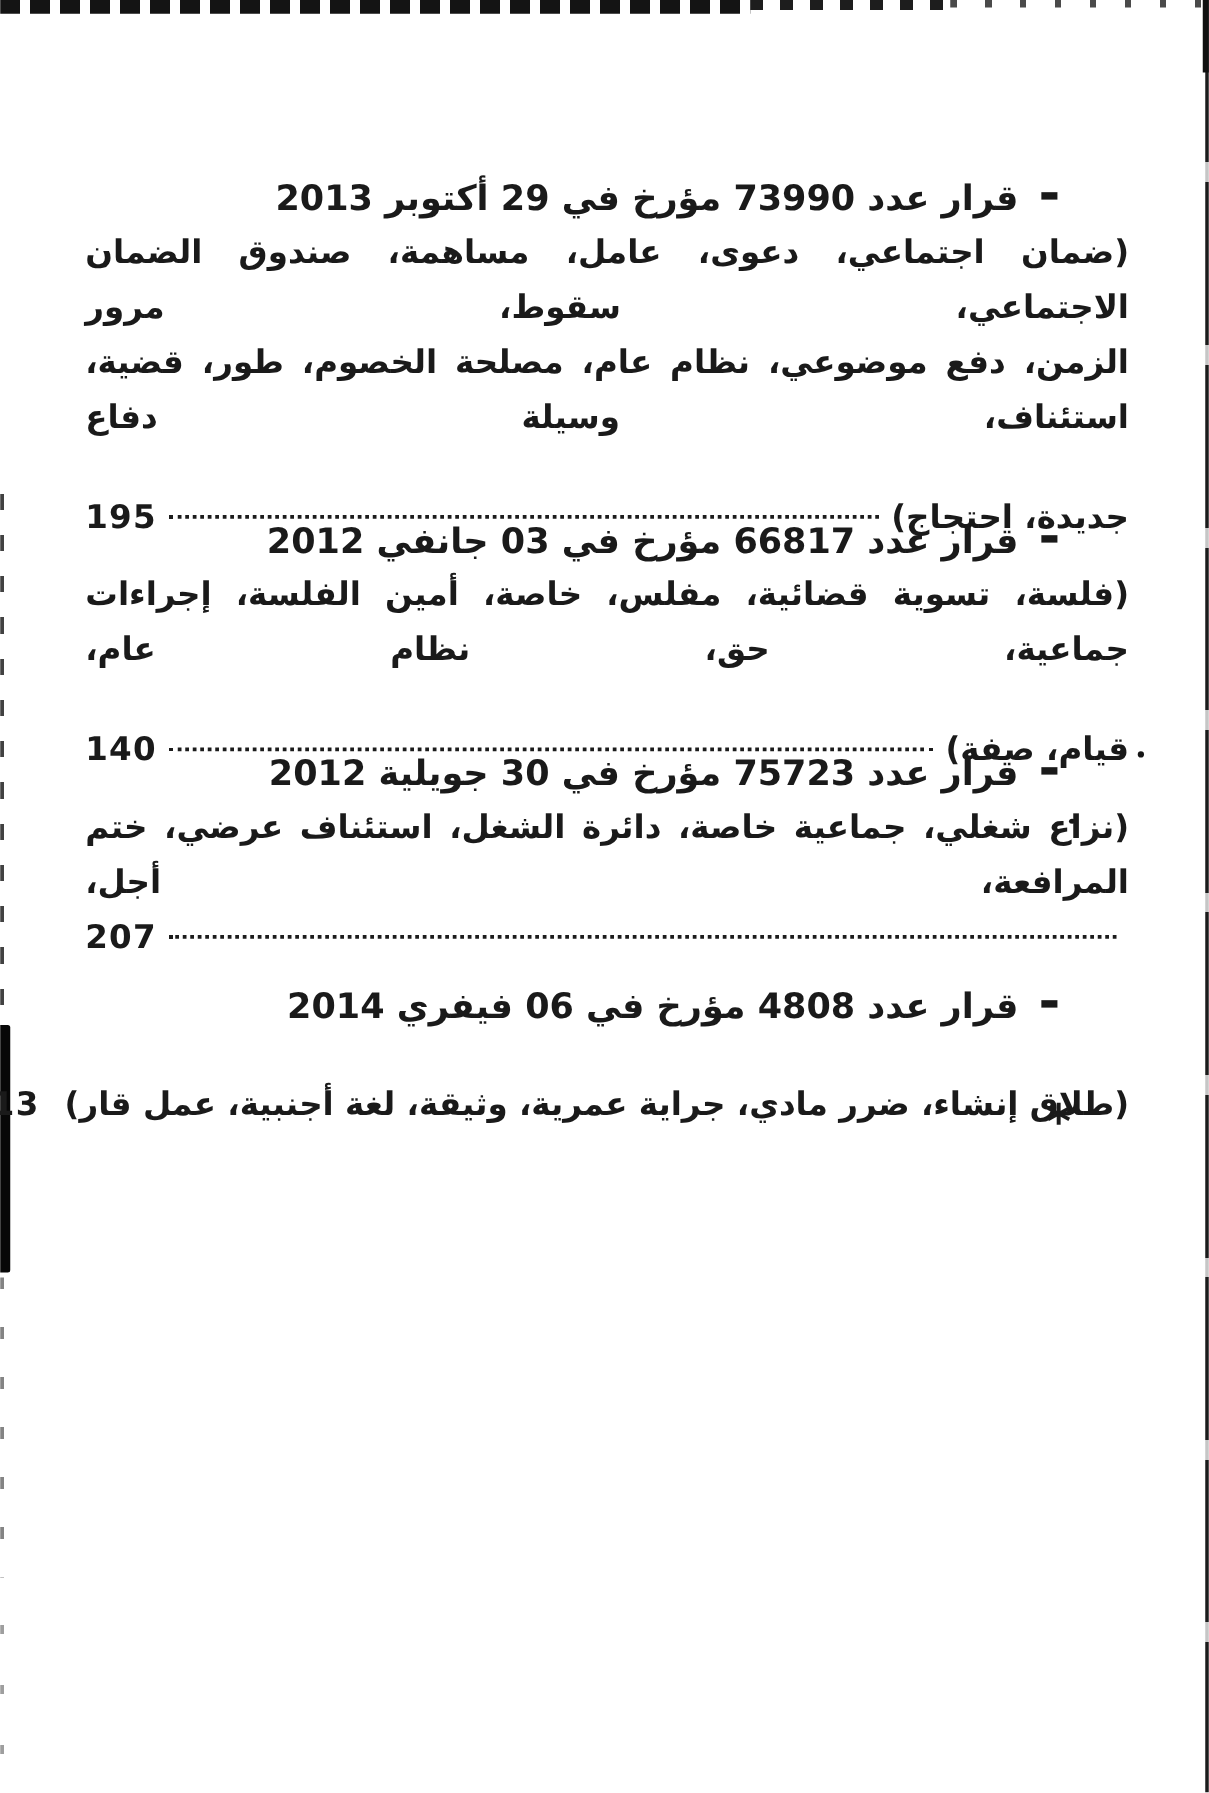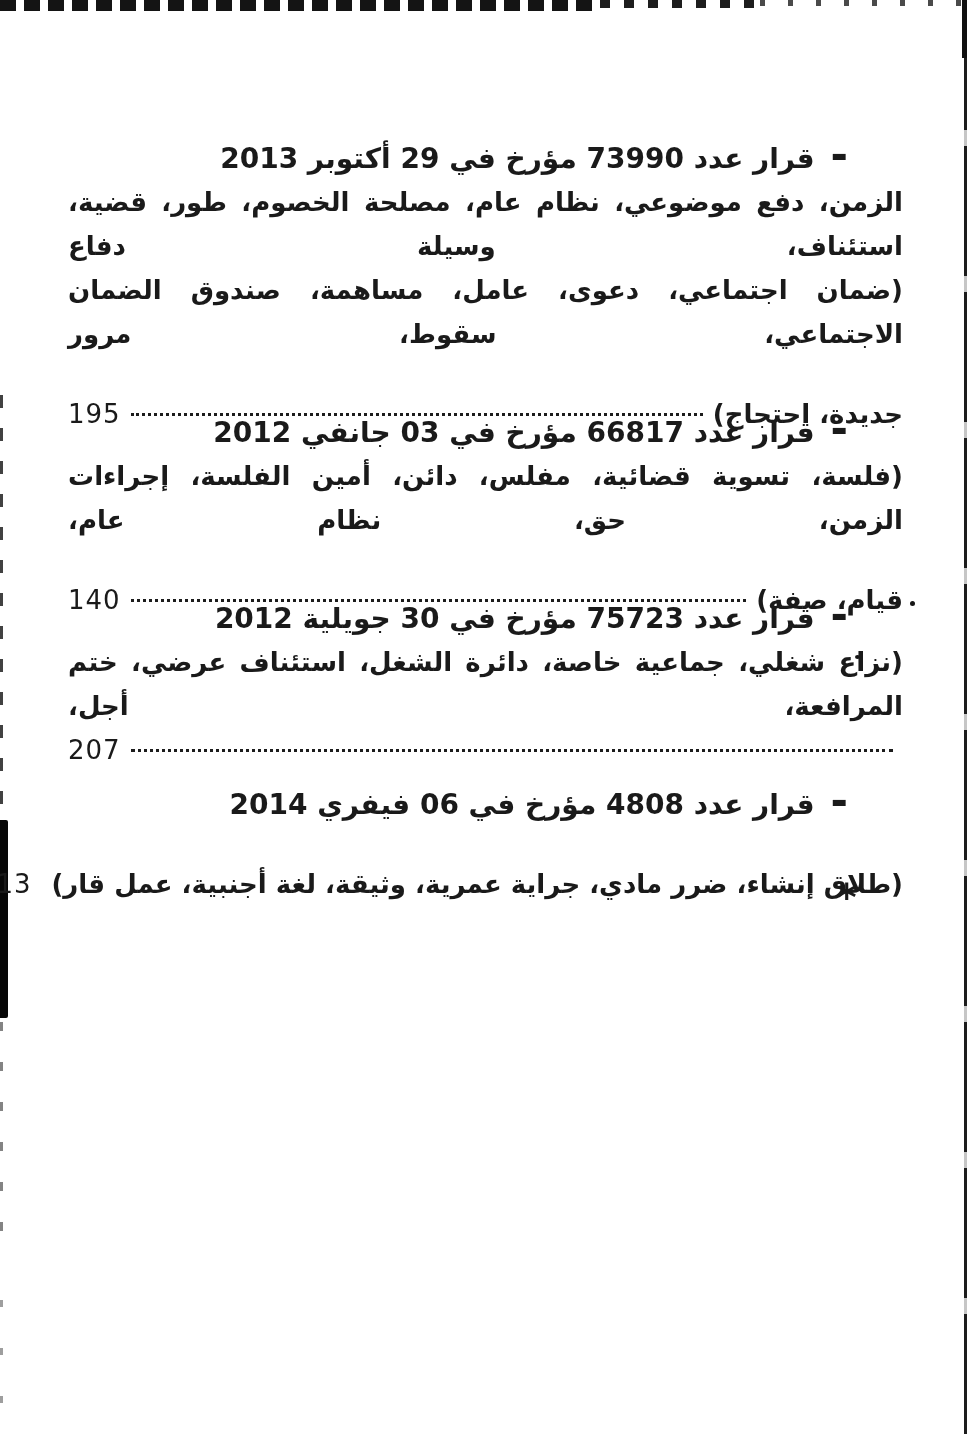--- a/index.html
+++ b/index.html
@@ -51,21 +51,21 @@
     font-size: 26px; font-weight: bold; line-height: 44px;
     text-align: justify; text-align-last: justify; word-spacing: 3px;
   }
   .last-line {
     display: flex; align-items: baseline; height: 44px;
     font-size: 26px; font-weight: bold; line-height: 44px;
   }
   .kw-text { white-space: nowrap; margin-top: 36px; }
   .leader { flex: 1 1 auto; margin: 0 10px;
     border-bottom: 3.4px dotted #1c1c1c; transform: translateY(-7px); }
-  .pagenum { font-size: 26px; font-weight: normal; letter-spacing: 1px; }
+  .pagenum { font-size: 26px; font-weight: bold; letter-spacing: 1px; }
 
   .section-heading {
     margin: 30px 46px 0 0; padding: 0;
     display: flex; justify-content: flex-start; align-items: center; gap: 10px;
     font-size: 33px; font-weight: bold; letter-spacing: .3px;
   }
   .section-marker { font-size: 38px; line-height: 10px; transform: translateY(-8px); }
 </style>
 </head>
 <body>
@@ -84,34 +84,34 @@
   <div class="speck speck-1"></div>
   <div class="speck speck-2"></div>
 
   <main class="toc">
     <div id="entries-container">
         <div class="entry">  
           <div class="entry-heading">    
             <span class="dash">-</span>    
             <span class="entry-title">قرار عدد 73990 مؤرخ في 29 أكتوبر 2013</span>  
           </div>
-          <div class="body-line">الزمن، دفع موضوعي، نظام عام، مصلحة الخصوم، طور، قضية، استئناف، وسيلة دفاع</div>
-          <div class="body-line">(ضمان اجتماعي، دعوى، عامل، مساهمة، صندوق الضمان الاجتماعي، سقوط، مرور</div>  
+          <div class="body-line">(ضمان اجتماعي، دعوى، عامل، مساهمة، صندوق الضمان الاجتماعي، سقوط، مرور</div>
+          <div class="body-line">الزمن، دفع موضوعي، نظام عام، مصلحة الخصوم، طور، قضية، استئناف، وسيلة دفاع</div>  
           <div class="last-line">    
             <span class="kw-text">جديدة، احتجاج)</span>    
             <span class="leader"></span>    
             <span class="pagenum">195</span>  
           </div>
         </div>
         <div class="entry">  
           <div class="entry-heading">    
             <span class="dash">-</span>    
             <span class="entry-title">قرار عدد 66817 مؤرخ في 03 جانفي 2012</span>  
           </div>
-          <div class="body-line">(فلسة، تسوية قضائية، مفلس، دائن، أمين الفلسة، إجراءات الزمن، حق، نظام عام،</div>  
+          <div class="body-line">(فلسة، تسوية قضائية، مفلس، خاصة، أمين الفلسة، إجراءات جماعية، حق، نظام عام،</div>  
           <div class="last-line">    
             <span class="kw-text">قيام، صفة)</span>    
             <span class="leader"></span>    
             <span class="pagenum">140</span>  
           </div>
         </div>
         <div class="entry">  
           <div class="entry-heading">    
             <span class="dash">-</span>    
             <span class="entry-title">قرار عدد 75723 مؤرخ في 30 جويلية 2012</span>  

